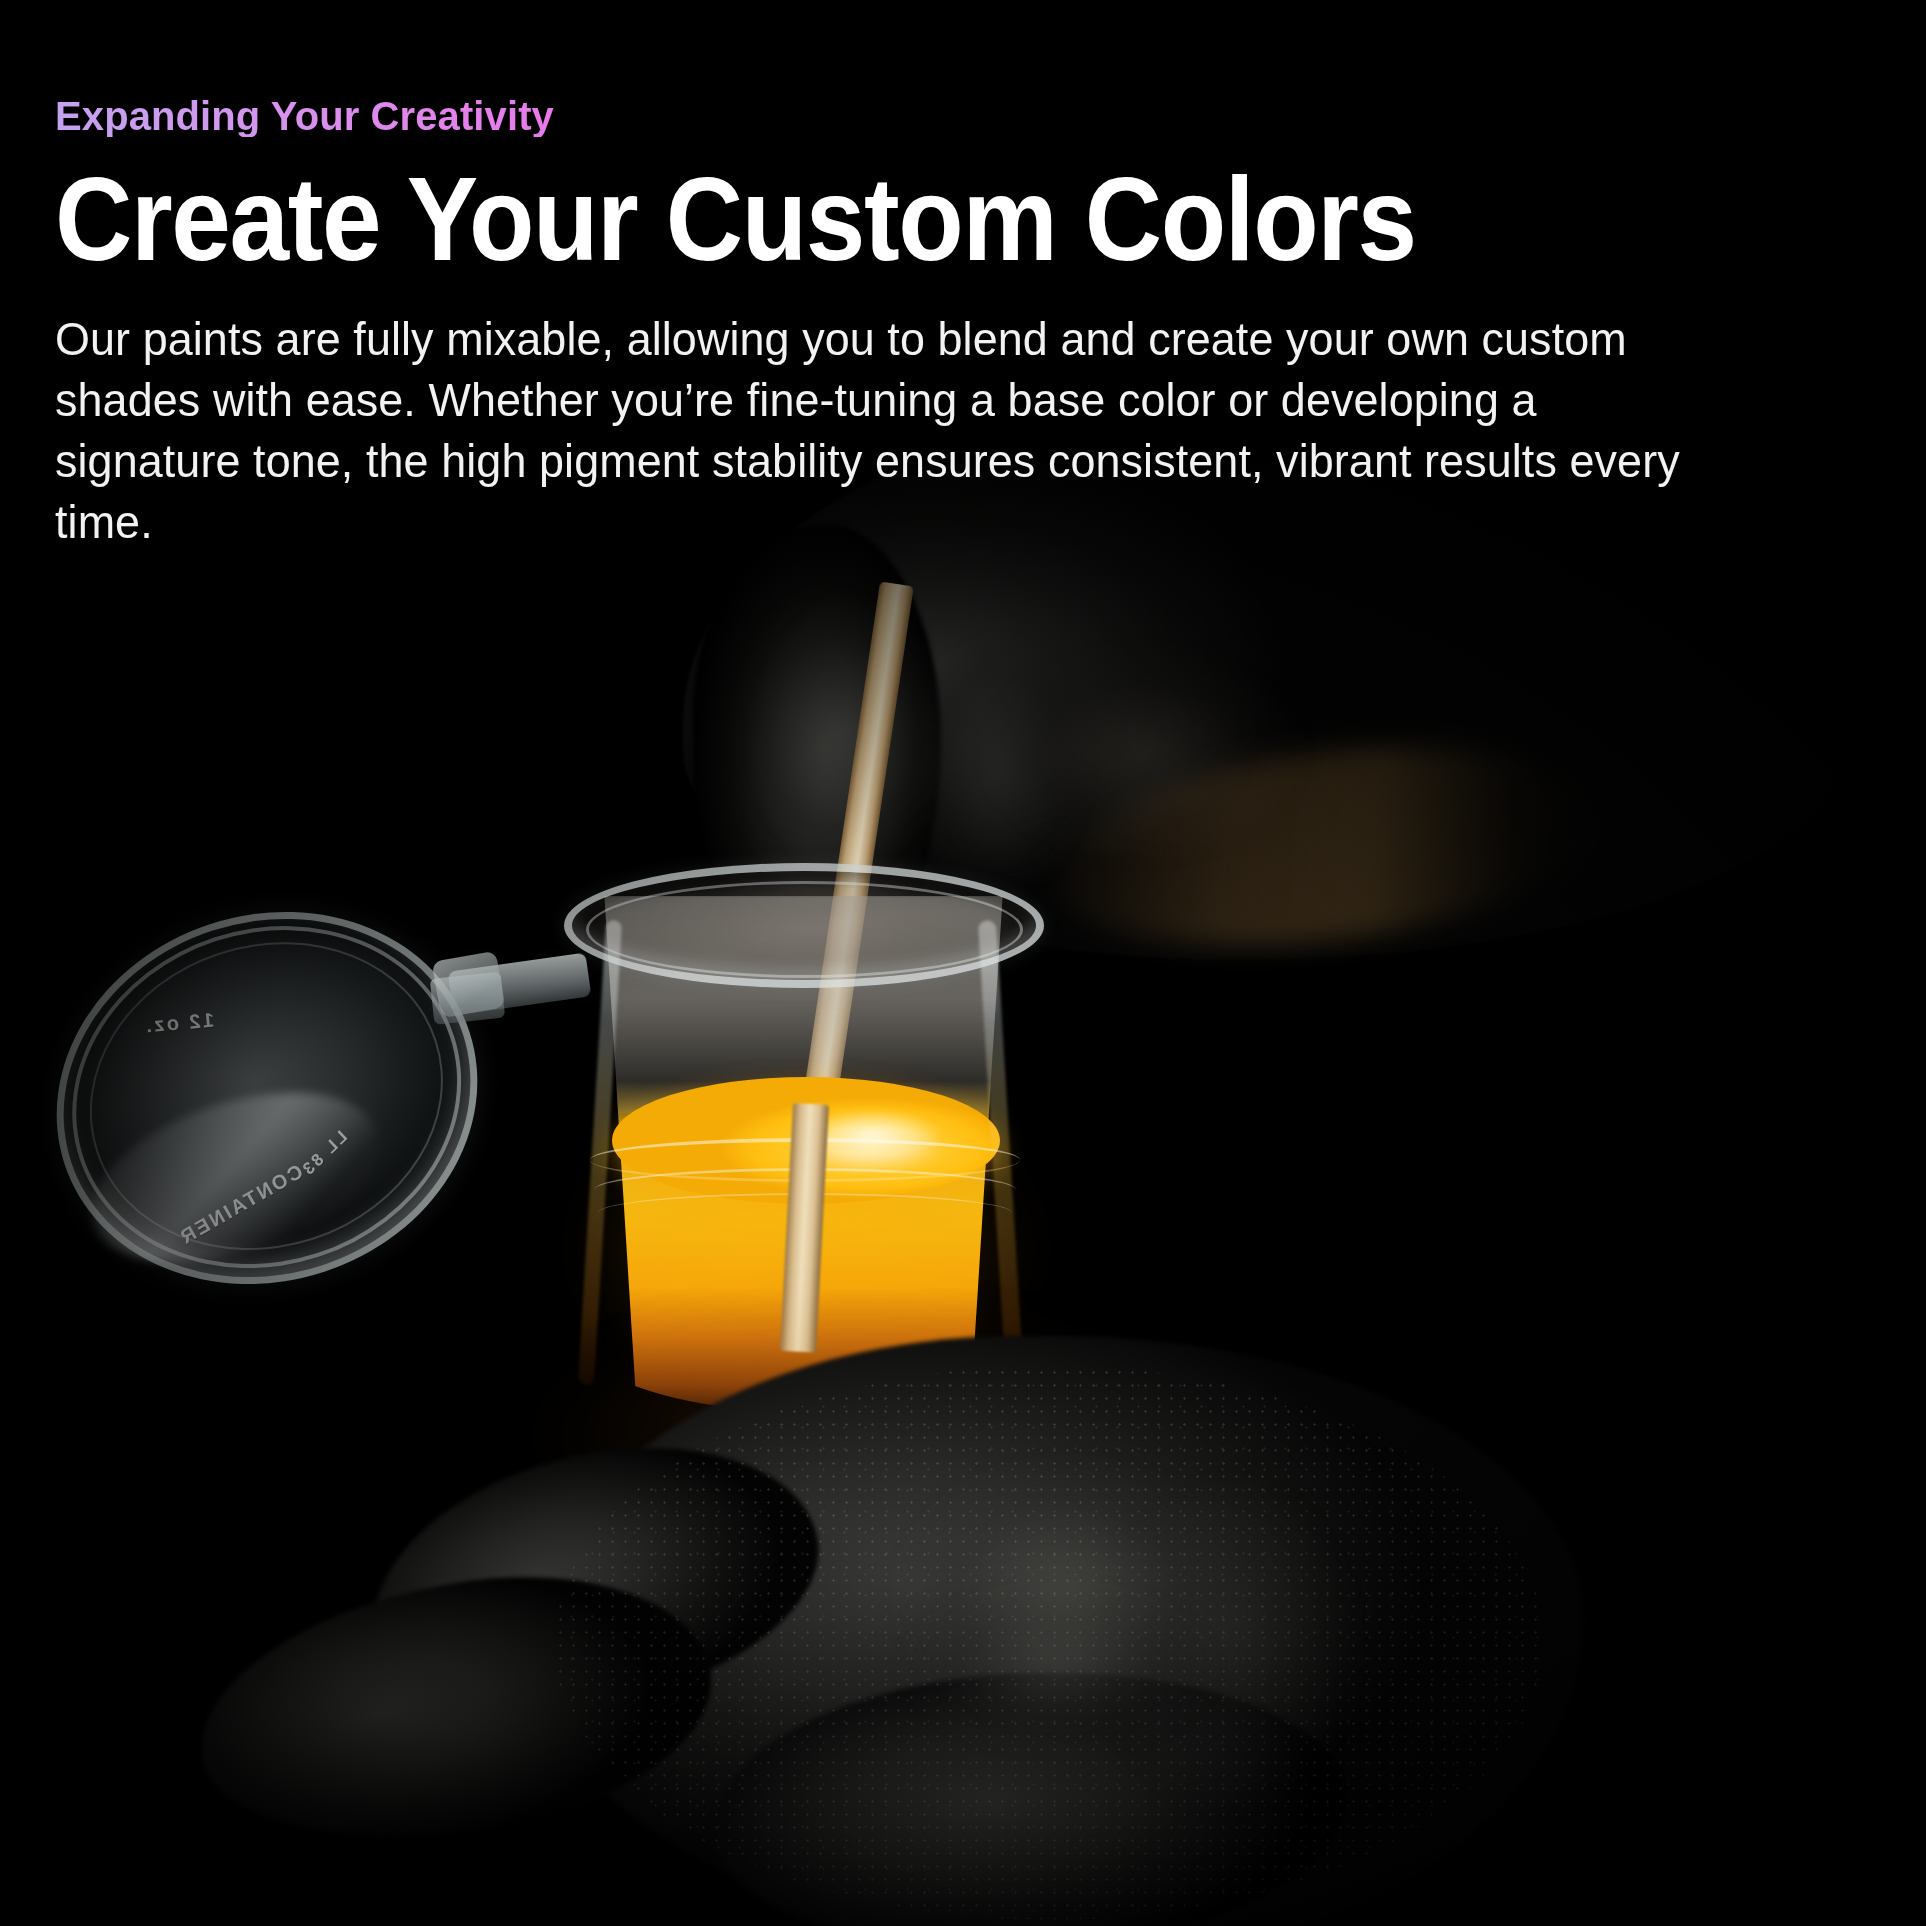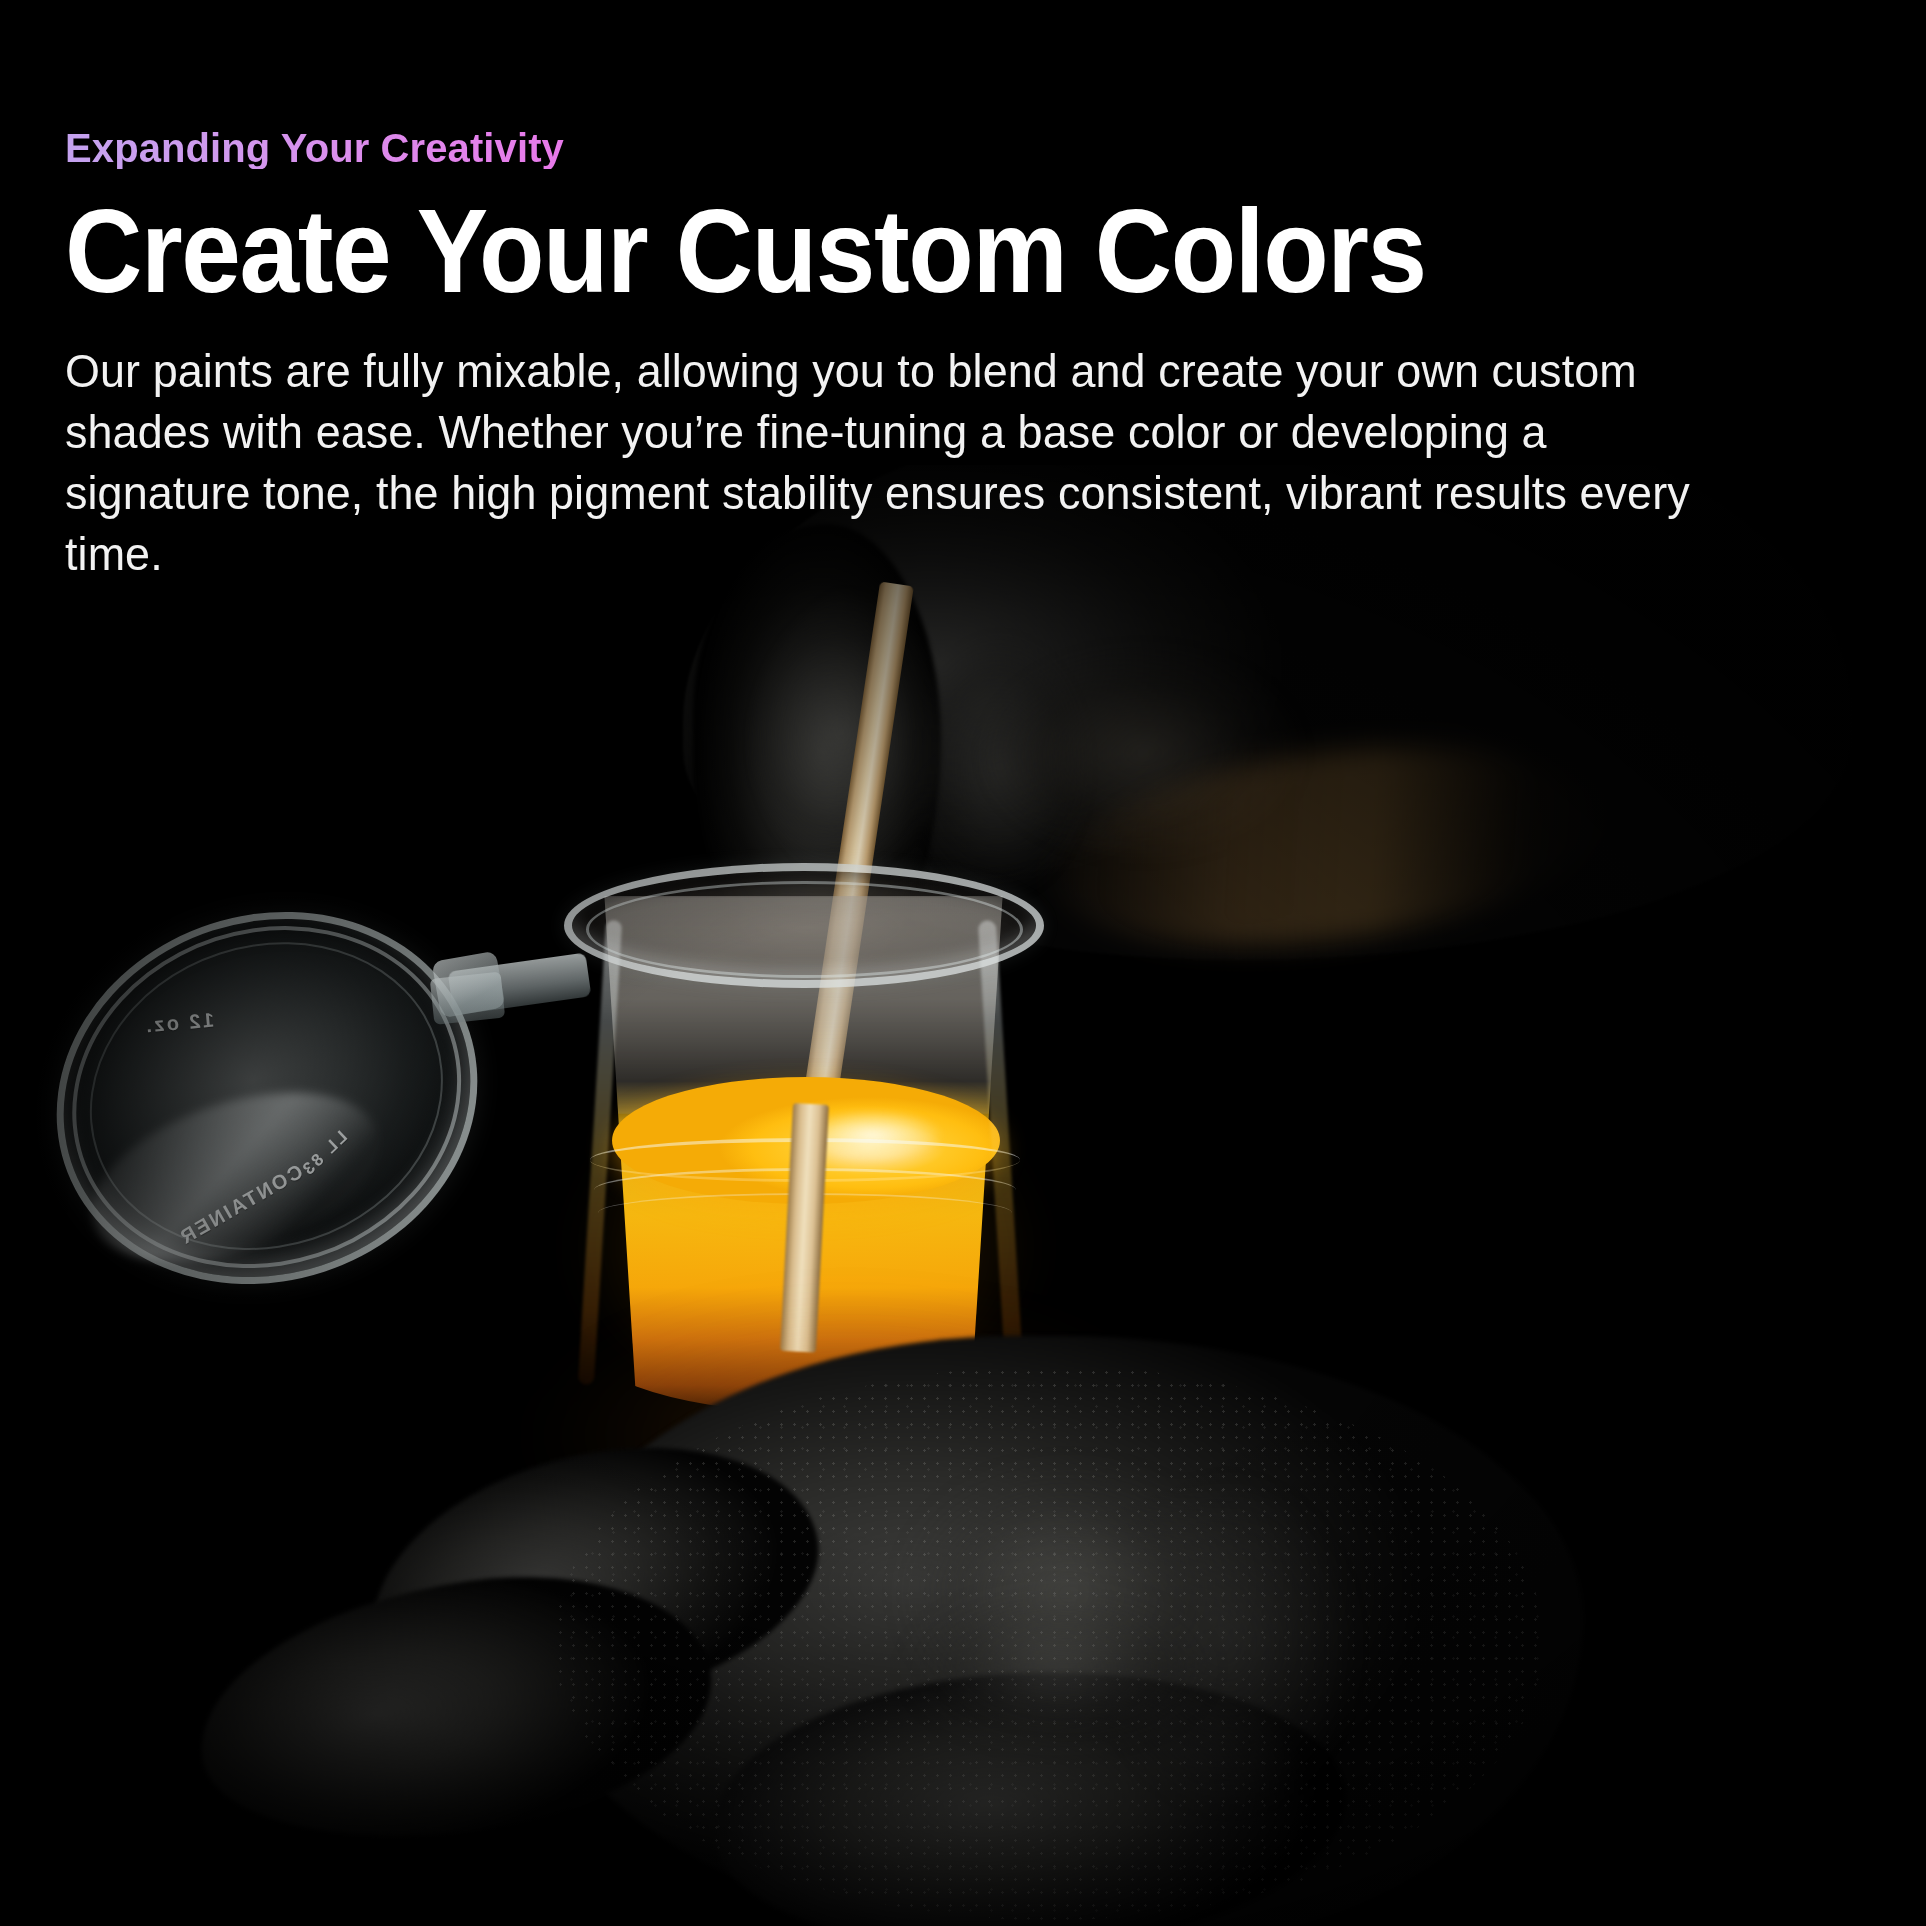--- a/index.html
+++ b/index.html
@@ -14,24 +14,23 @@
 
   #stage {
     position:absolute; inset:0;
     background:#000000;
     overflow:hidden;
   }
 
   
   .text-block {
     position:absolute;
-    left:65px; top:95px;
+    left:55px; top:95px;
     width:1683px;
     z-index:50;
-    margin-top:32px;
   }
   .eyebrow {
     font-size:40px;
     font-weight:700;
     letter-spacing:0.1px;
     line-height:1.05;
     background:linear-gradient(90deg,#c4a2ef 0%, #cf9aee 30%, #dd8bec 62%, #e879ea 100%);
     -webkit-background-clip:text;
     background-clip:text;
     color:transparent;

